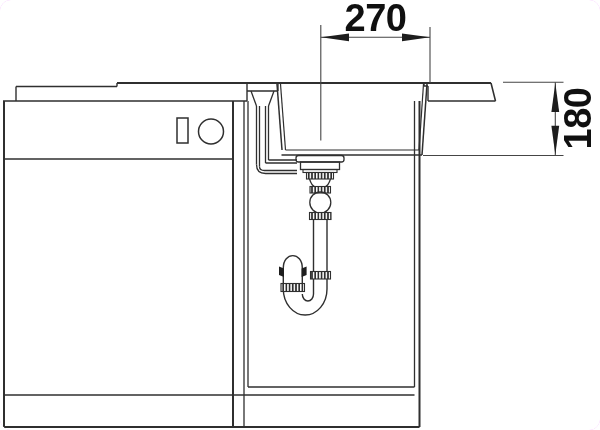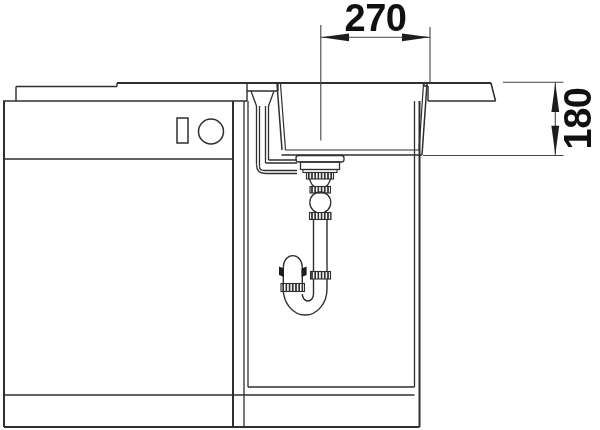--- a/index.html
+++ b/index.html
@@ -2,20 +2,21 @@
 <html><head>
 <meta charset="utf-8">
 <style>
   html,body{margin:0;padding:0;background:#ffffff;}
   .drawing-wrap{
     position:relative;
     width:600px;height:430px;
     background:#f0abfc;
     overflow:hidden;
     font-family:"Liberation Sans", sans-serif;
+    border-radius:11px;
   }
   svg{display:block;}
   .dim-label{
     font-family:"Liberation Sans", sans-serif;
     font-weight:bold;
     font-size:38px;
     letter-spacing:-0.5px;
   }
   .structure{stroke:#2f2f2f;fill:none;}
   .thin{stroke:#454545;fill:none;}

